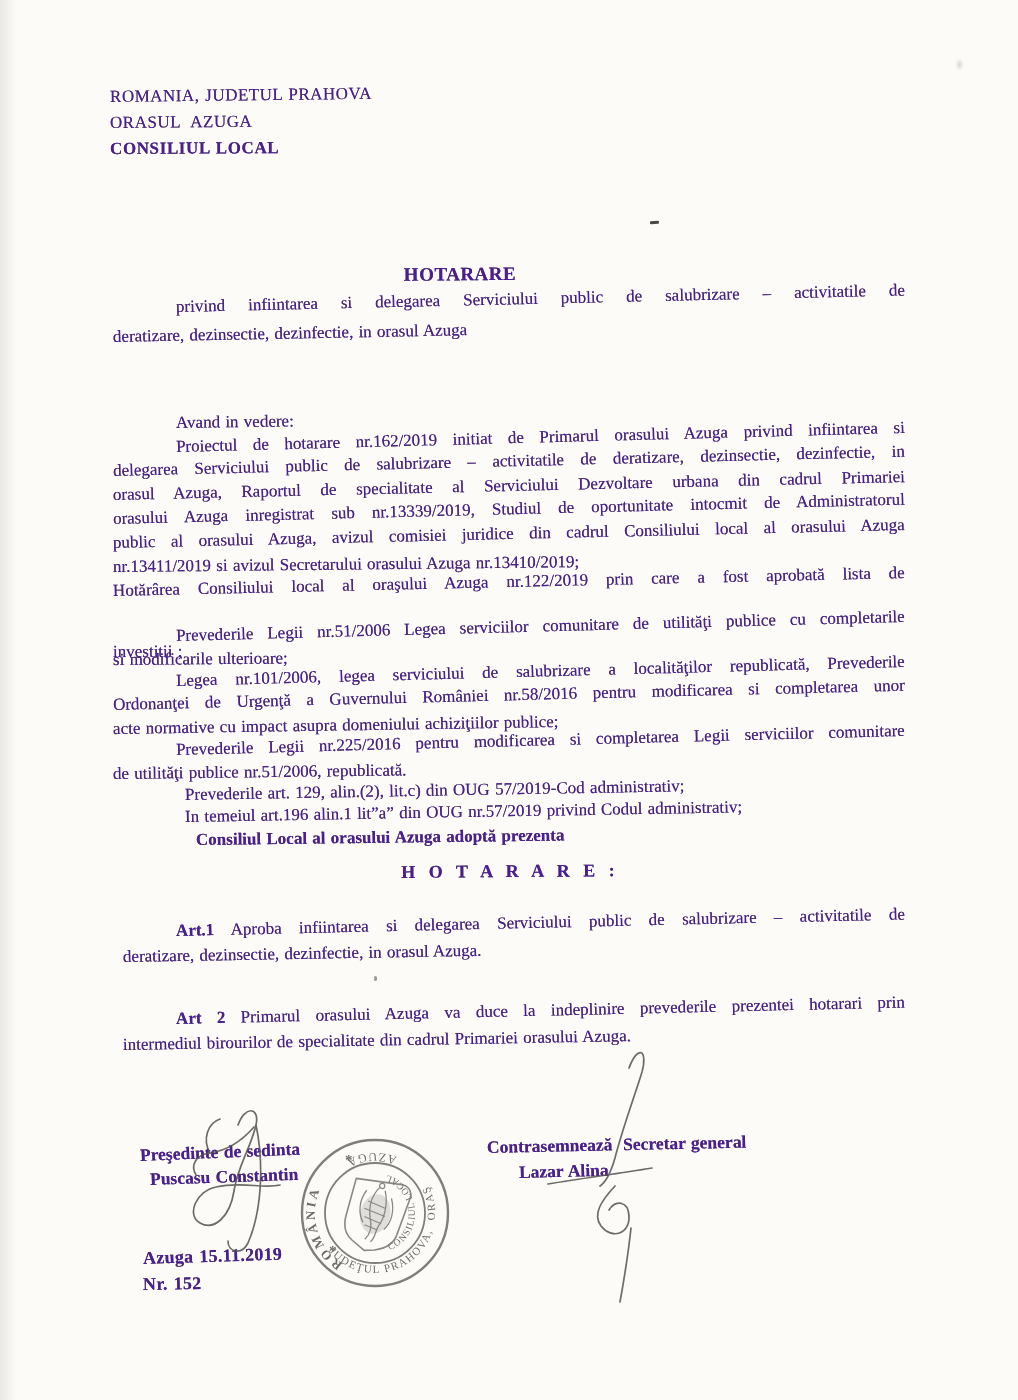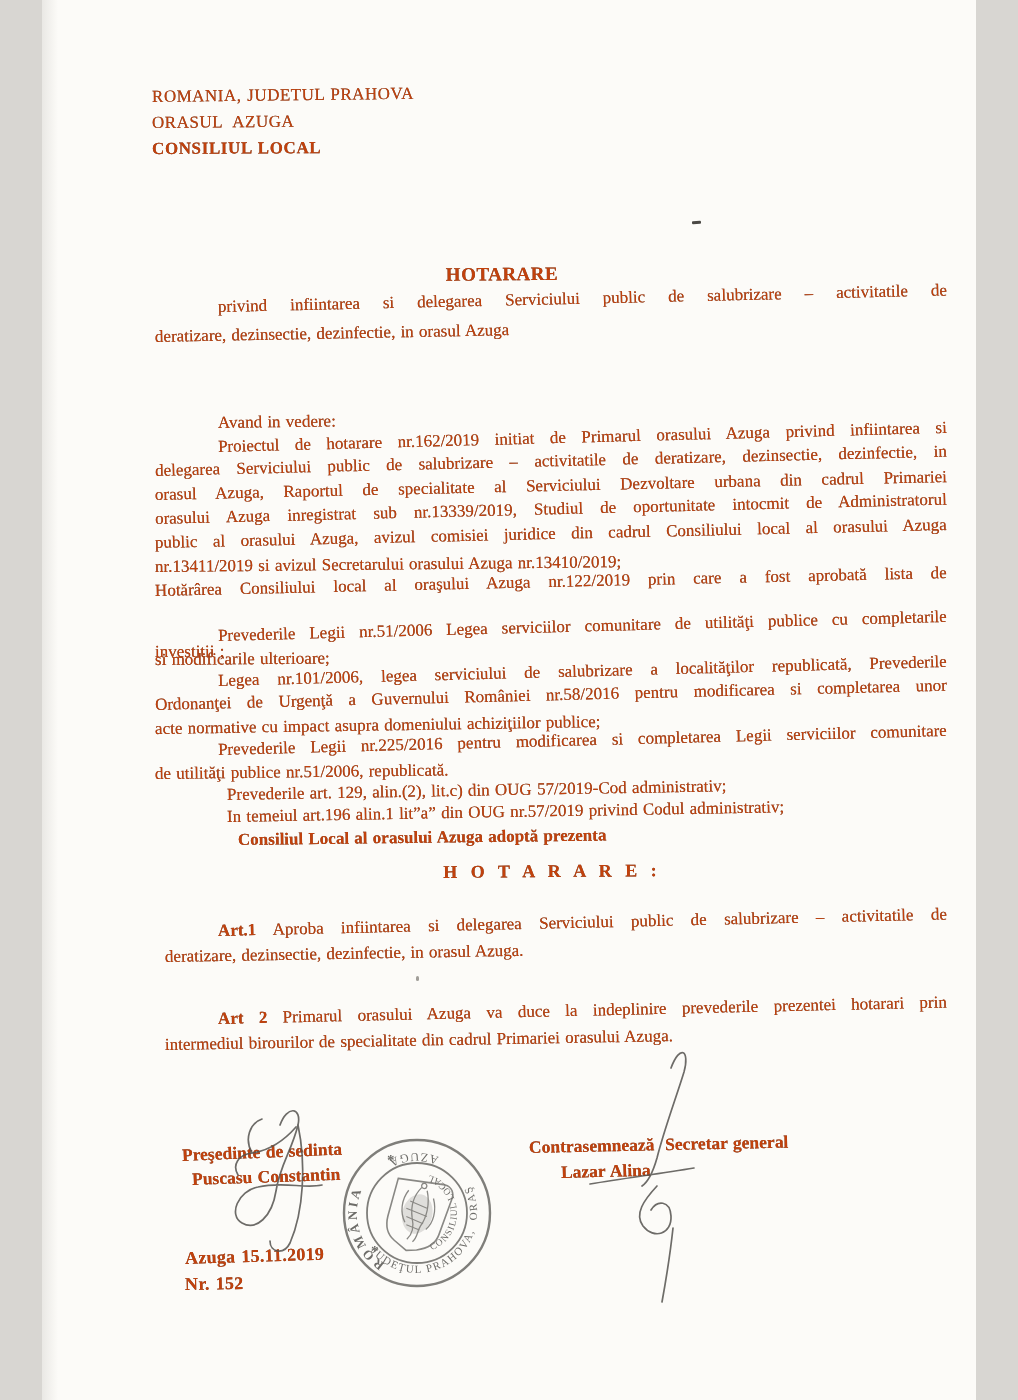--- a/index.html
+++ b/index.html
@@ -1,23 +1,23 @@
 <!DOCTYPE html>
 <html><head>
 <meta charset="utf-8">
 <style>
   html,body{margin:0;padding:0;background:#d8d6d2;}
   .page{
     position:relative;
-    width:934px;height:1400px;
+    width:1018px;height:1400px;
     margin:0 auto;
     background:#fcfbf8;
     overflow:hidden;
     font-family:"Liberation Serif", serif;
-    color:#c2410c;
+    color:#4c1d95;
   }
   .scan-edge{
     position:absolute;left:0;top:0;bottom:0;width:16px;
     background:linear-gradient(to right, rgba(150,147,140,.18), rgba(150,147,140,0));
     pointer-events:none;
   }
   .line{
     position:absolute;
     font-size:17px;
     line-height:21px;

